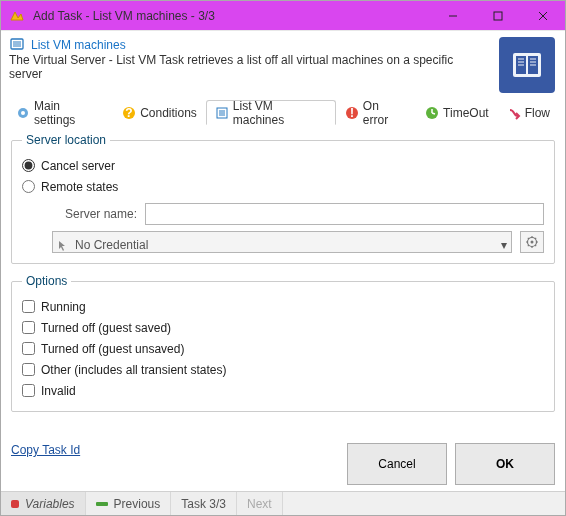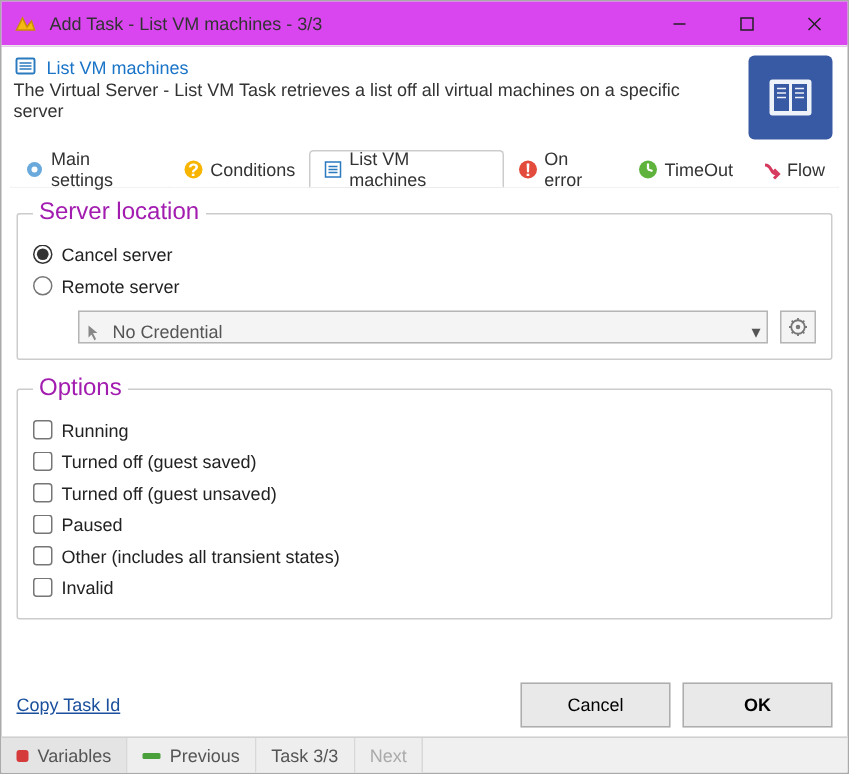--- a/index.html
+++ b/index.html
@@ -14,35 +14,35 @@
   .header-left { flex:1; }
   .header-title { color:#1a74c7; font-size:13px; display:flex; align-items:center; gap:6px; font-weight:400; }
   .header-desc { color:#333; margin-top:0; font-size:12px; }
   .header-badge { width:56px; height:56px; background:#3859a3; border-radius:4px; display:flex; align-items:center; justify-content:center; }
   .tabs { display:flex; border-bottom:1px solid #ccc; margin:0 6px 0 6px; height:26px; }
   .tab { display:flex; align-items:center; gap:4px; padding:0 8px; border:1px solid transparent; border-bottom:none; color:#333; position:relative; top:1px; height:25px; background:#fff; }
   .tab.active { border-color:#ccc; border-bottom:1px solid #fff; border-radius:3px 3px 0 0; }
   .tab-icon { width:14px; height:14px; display:inline-flex; align-items:center; justify-content:center; }
   .body { flex:1; padding:8px 10px 4px 10px; overflow:hidden; }
   fieldset { border:1px solid #ccc; border-radius:2px; margin:0 0 10px 0; padding:8px 10px 10px 10px; }
-  legend { color:#a21caf; padding:0 4px; font-size:16px; }
+  legend { color:#0c4a6e; padding:0 4px; font-size:12px; }
   .radio-row, .check-row { display:flex; align-items:center; gap:6px; height:21px; color:#222; }
   .form-row { display:flex; align-items:center; gap:8px; margin-top:6px; padding-left:30px; }
   .form-label { width:85px; text-align:right; color:#555; }
   .text-input { flex:1; height:22px; border:1px solid #b5b5b5; background:#fff; padding:0 4px; }
   .combo { flex:1; height:22px; border:1px solid #b5b5b5; background:#f4f4f4; display:flex; align-items:flex-end; padding:0 4px; color:#555; gap:6px; }
   .combo .arrow { margin-left:auto; color:#555; }
   .gear-btn { width:24px; height:22px; border:1px solid #b5b5b5; background:#f4f4f4; display:flex; align-items:center; justify-content:center; }
-  .footer { display:flex; align-items:center; padding:6px 10px; gap:8px; border-top:0; }
+  .footer { display:flex; align-items:flex-start; padding:6px 10px; gap:8px; border-top:0; }
   .link { color:#1a4f9c; text-decoration:underline; cursor:pointer; }
   .spacer { flex:1; }
-  .btn { min-width:100px; height:30px; border:1px solid #adadad; background:#e9e9e9; display:flex; align-items:center; justify-content:center; }
+  .btn { min-width:100px; height:42px; border:1px solid #adadad; background:#e9e9e9; display:flex; align-items:center; justify-content:center; }
   .statusbar { height:24px; background:#f0f0f0; border-top:1px solid #d0d0d0; display:flex; align-items:stretch; }
   .status-seg { display:flex; align-items:center; gap:6px; padding:0 10px; border-right:1px solid #d8d8d8; color:#555; background:#eee; }
-  .status-seg.dark { background:#e4e4e4; }
+  .status-seg.dark { background:#e4e4e4;font-style:italic; }
   .dot { width:8px; height:8px; border-radius:2px; }
   input[type=radio], input[type=checkbox] { margin:0; width:13px; height:13px; }
   input[type=checkbox] { accent-color:#666; }
   input[type=radio] { accent-color:#333; }
   svg { display:block; }
 </style>
 </head>
 <body>
 <div class="window">
 
@@ -166,22 +166,26 @@
 <div class="body">
 
   <fieldset>
     <legend>Server location</legend>
     <label class="radio-row">
       <input type="radio" name="srv" checked="" style="">
       <span>Cancel server</span>
     </label>
     <label class="radio-row">
       <input type="radio" name="srv" style="">
-      <span>Remote server</span>
+      <span>Remote states</span>
     </label>
+    <div class="form-row">
+      <div class="form-label">Server name:</div>
+      <input class="text-input" value="" style="">
+    </div>
     <div class="form-row">
       <div class="combo">
         <span>
               <svg width="12" height="12" viewBox="0 0 12 12">
                 <path d="M2 1 L2 9 L4 7 L6 11 L7 10 L5 6 L8 6 Z" fill="#888"></path>
               </svg>
             </span>
         <span>No Credential</span>
         <span class="arrow">▾</span>
       </div>
@@ -213,24 +217,20 @@
     <label class="check-row">
           <input type="checkbox" style="">
           <span>Turned off (guest saved)</span>
         </label>
     <label class="check-row">
           <input type="checkbox" style="">
           <span>Turned off (guest unsaved)</span>
         </label>
     <label class="check-row">
           <input type="checkbox" style="">
-          <span>Paused</span>
-        </label>
-    <label class="check-row">
-          <input type="checkbox" style="">
           <span>Other (includes all transient states)</span>
         </label>
     <label class="check-row">
           <input type="checkbox" style="">
           <span>Invalid</span>
         </label>
   </fieldset>
 
 </div>
 

